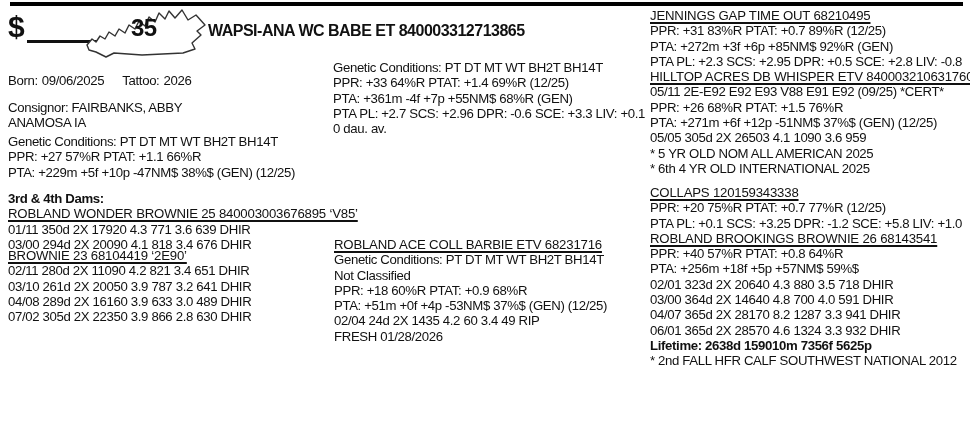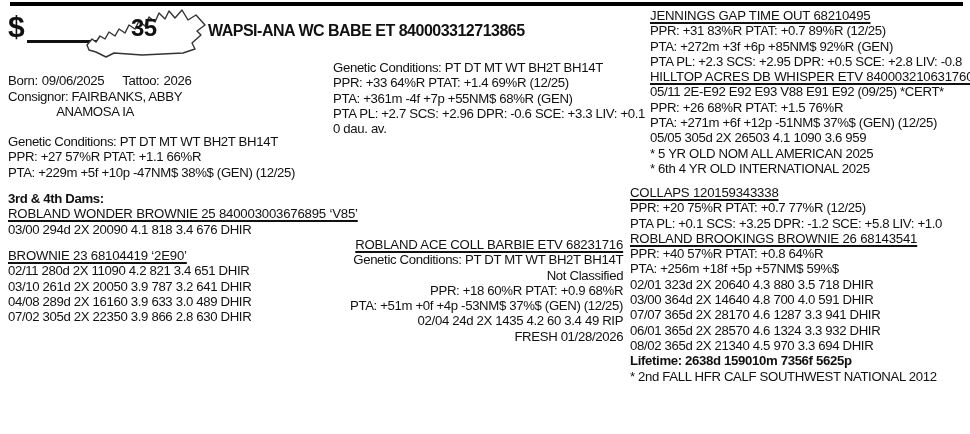--- a/index.html
+++ b/index.html
@@ -18,28 +18,28 @@
   }
   #topbar{left:10px;top:2px;width:953px;height:4px;background:#000;}
   #dollar{left:8px;top:10px;font-size:30px;font-weight:bold;letter-spacing:0;}
   #priceline{left:27px;top:40px;width:120px;height:3px;background:#111;}
   #ky{left:84px;top:8px;width:124px;height:54px;}
   #lot{left:131px;top:14px;font-size:24px;font-weight:bold;letter-spacing:-0.5px;}
   #title{left:208px;top:22px;font-size:16px;font-weight:bold;letter-spacing:-0.5px;white-space:nowrap;}
   #bornrow{left:8px;top:57px;margin-top:16px;}
   #bornrow .gap{display:inline-block;width:18px;}
   #bornrow .sgap{display:inline-block;width:4px;}
-  #consignor{left:8px;top:89px;text-align:center;}
+  #consignor{left:8px;top:100px;}
   #genetics{left:8px;top:134px;}
   #dams{left:8px;top:191px;}
   #dam4{left:8px;top:248px;}
   #sireblk{left:333px;top:60px;}
-  #damblk{left:350px;top:237px;text-align:right;}
+  #damblk{left:334px;top:237px;}
   #rcol-top{left:650px;top:8px;}
-  #rcol-bot{left:630px;top:185px;}
+  #rcol-bot{left:650px;top:185px;}
 </style>
 </head>
 <body>
 
 <div id="page">
 
   <div id="topbar" class="abs"></div>
 
   <div id="dollar" class="abs">$</div>
   <div id="priceline" class="abs"></div>
@@ -62,20 +62,21 @@
 
   <div id="genetics" class="abs">
     <div class="ln">Genetic Conditions: PT DT MT WT BH2T BH14T</div>
     <div class="ln">PPR: +27 57%R PTAT: +1.1 66%R</div>
     <div class="ln">PTA: +229m +5f +10p -47NM$ 38%$ (GEN) (12/25)</div>
   </div>
 
   <div id="dams" class="abs">
     <div class="ln b">3rd &amp; 4th Dams:</div>
     <div class="ln"><span class="name">ROBLAND WONDER BROWNIE 25 840003003676895 ‘V85’</span></div>
+    <div class="ln">01/11 350d 2X 17920 4.3 771 3.6 639 DHIR</div>
     <div class="ln">03/00 294d 2X 20090 4.1 818 3.4 676 DHIR</div>
   </div>
 
   <div id="dam4" class="abs">
     <div class="ln"><span class="name">BROWNIE 23 68104419 ‘2E90’</span></div>
     <div class="ln">02/11 280d 2X 11090 4.2 821 3.4 651 DHIR</div>
     <div class="ln">03/10 261d 2X 20050 3.9 787 3.2 641 DHIR</div>
     <div class="ln">04/08 289d 2X 16160 3.9 633 3.0 489 DHIR</div>
     <div class="ln">07/02 305d 2X 22350 3.9 866 2.8 630 DHIR</div>
   </div>
@@ -114,20 +115,19 @@
 
   <div id="rcol-bot" class="abs">
     <div class="ln"><span class="name">COLLAPS 120159343338</span></div>
     <div class="ln">PPR: +20 75%R PTAT: +0.7 77%R (12/25)</div>
     <div class="ln">PTA PL: +0.1 SCS: +3.25 DPR: -1.2 SCE: +5.8 LIV: +1.0</div>
     <div class="ln"><span class="name">ROBLAND BROOKINGS BROWNIE 26 68143541</span></div>
     <div class="ln">PPR: +40 57%R PTAT: +0.8 64%R</div>
     <div class="ln">PTA: +256m +18f +5p +57NM$ 59%$</div>
     <div class="ln">02/01 323d 2X 20640 4.3 880 3.5 718 DHIR</div>
     <div class="ln">03/00 364d 2X 14640 4.8 700 4.0 591 DHIR</div>
-    <div class="ln">07/07 365d 2X 28170 4.6 1287 3.3 941 DHIR</div>
+    <div class="ln">04/07 365d 2X 28170 8.2 1287 3.3 941 DHIR</div>
     <div class="ln">06/01 365d 2X 28570 4.6 1324 3.3 932 DHIR</div>
-    <div class="ln">08/02 365d 2X 21340 4.5 970 3.3 694 DHIR</div>
     <div class="ln b">Lifetime: 2638d 159010m 7356f 5625p</div>
     <div class="ln">* 2nd FALL HFR CALF SOUTHWEST NATIONAL 2012</div>
   </div>
 
 </div>
 
 </body></html>

